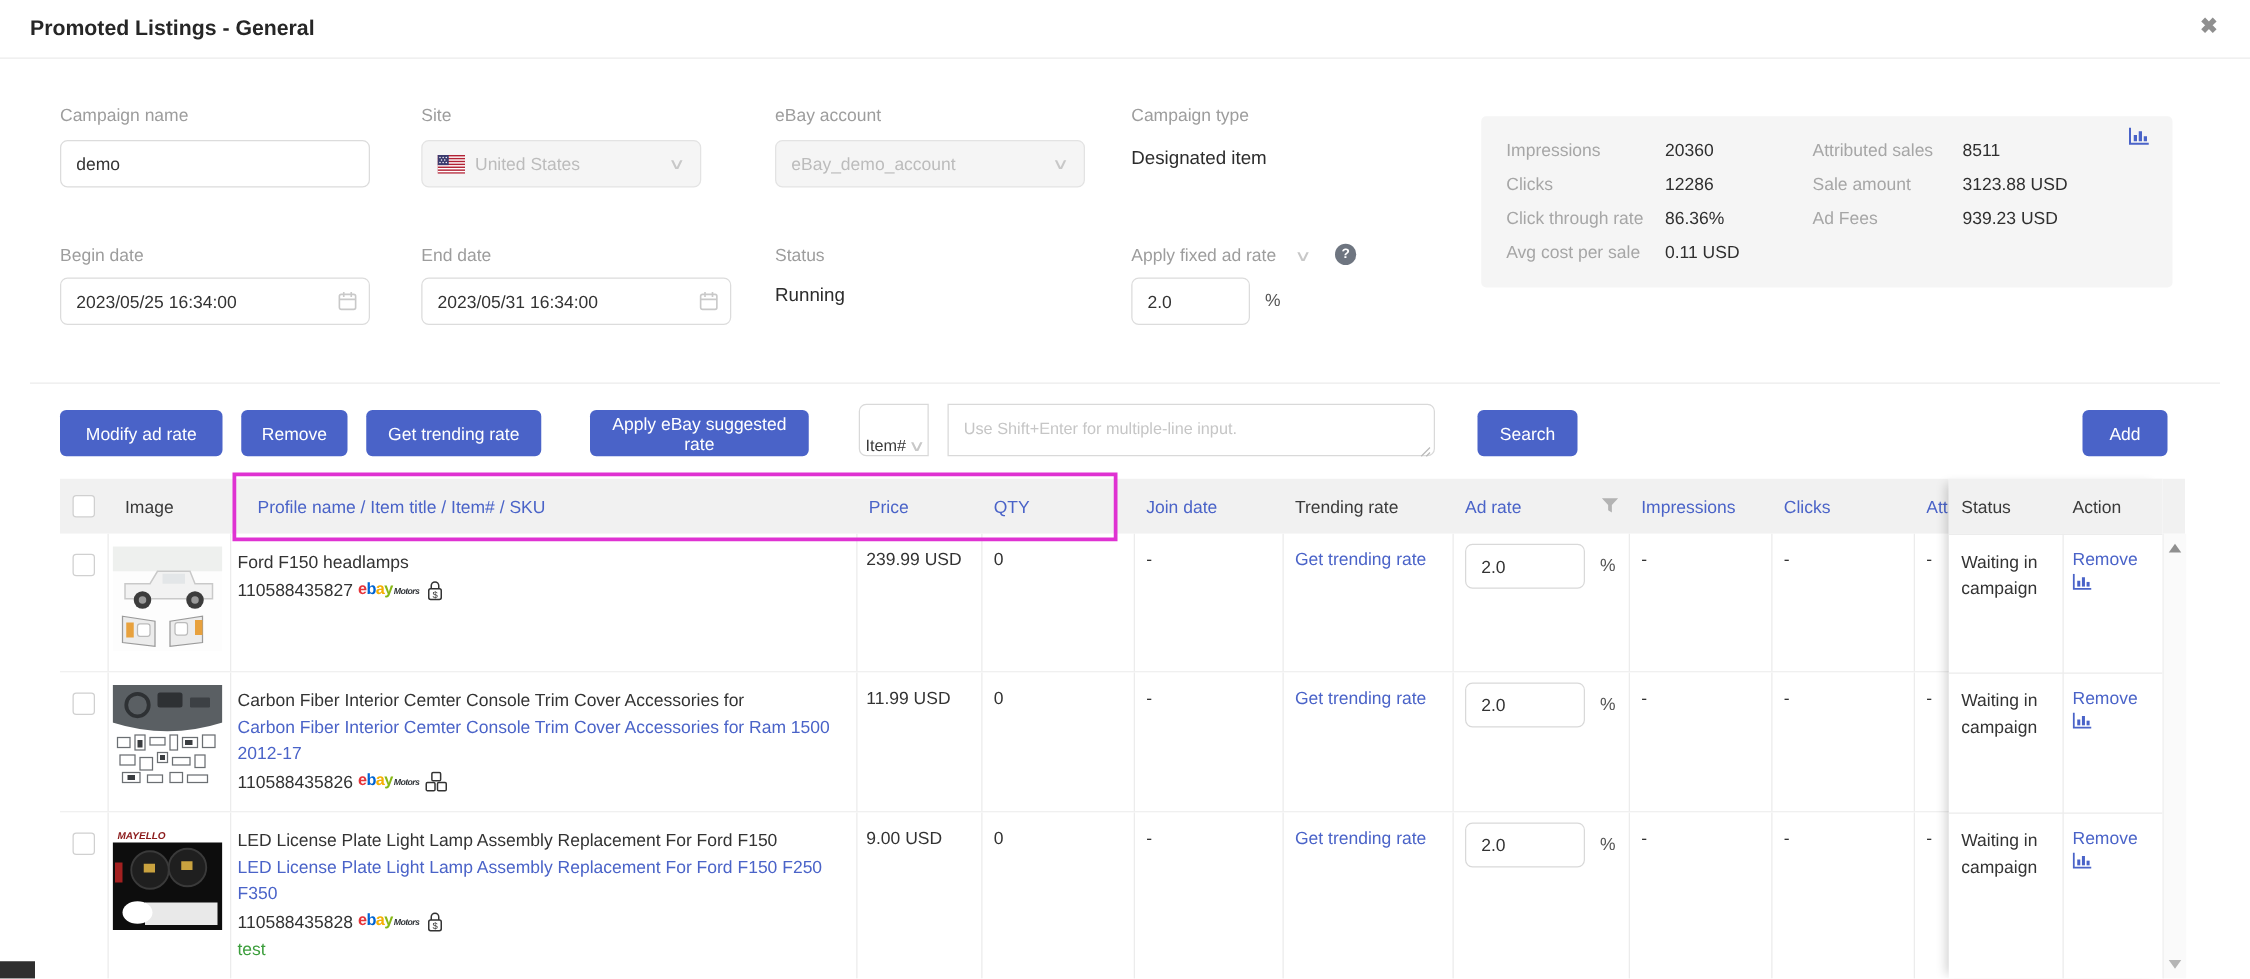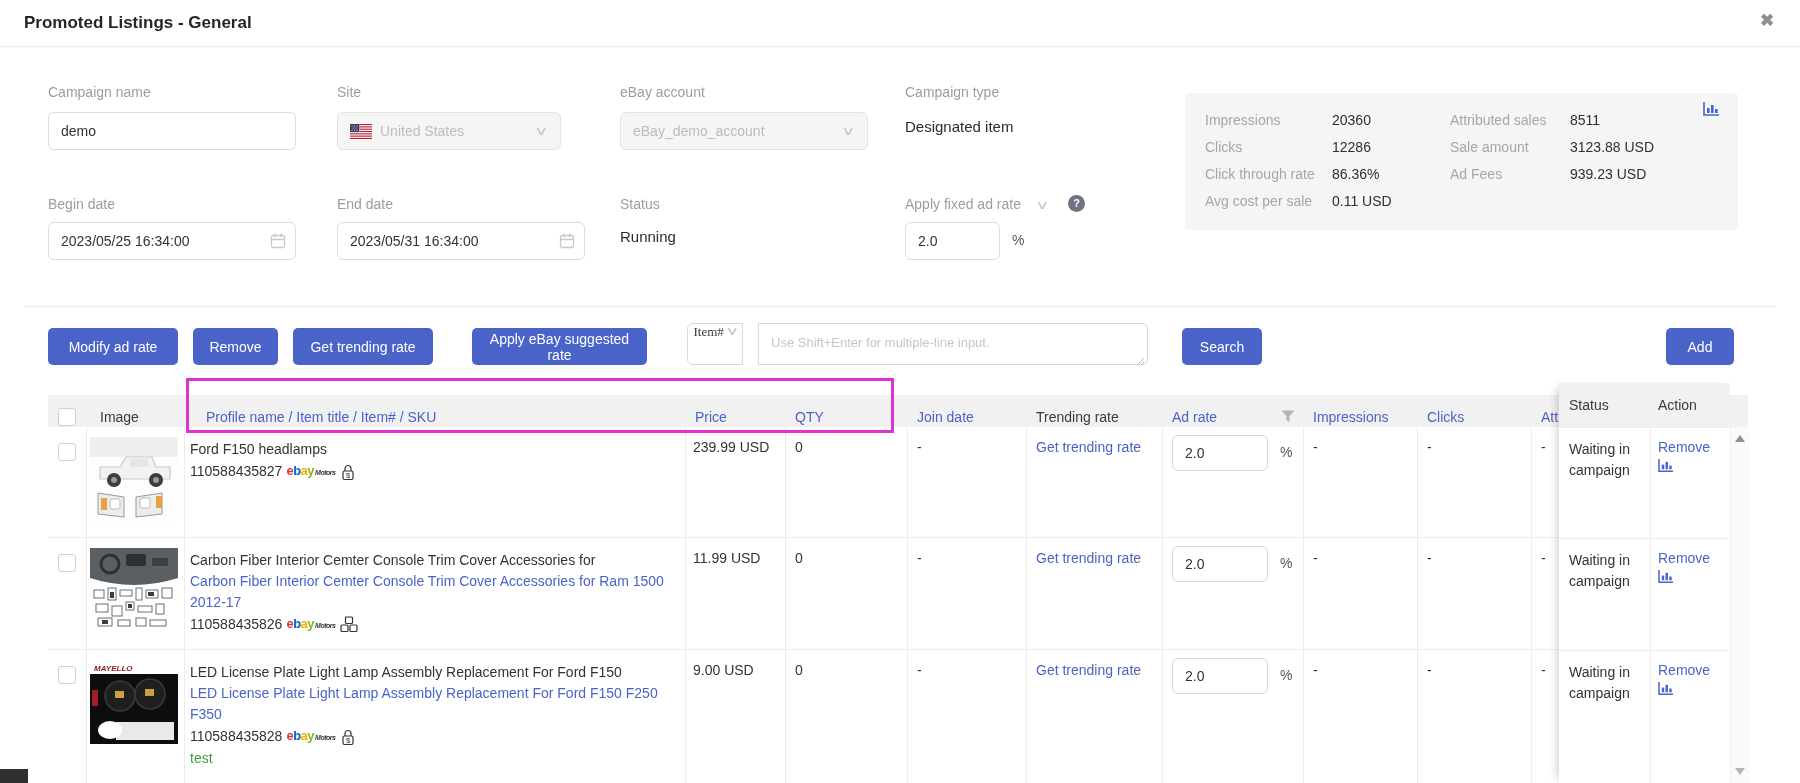--- a/index.html
+++ b/index.html
@@ -22,29 +22,29 @@
   
   .stats{position:absolute;left:1185px;top:93px;width:553px;height:137px;background:#f5f5f5;border-radius:4px;}
   .stat-label{position:absolute;font-size:14px;color:#a6a6a6;white-space:nowrap;}
   .stat-value{position:absolute;font-size:14px;color:#2f2f2f;white-space:nowrap;}
   .chart-ic{display:inline-block;}
   
   .btn{position:absolute;top:328px;height:37px;background:#4a63c8;color:#fff;border:none;border-radius:5px;
        font-size:14px;font-family:inherit;display:flex;align-items:center;justify-content:center;
        padding:0 10px;box-sizing:border-box;cursor:pointer;}
   .item-select{position:absolute;left:687px;top:323px;width:56px;height:42px;box-sizing:border-box;
-       border:1px solid #d9d9d9;border-radius:6px 0 0 6px;background:#fff;display:flex;align-items:flex-start;
-       justify-content:center;gap:4px;font-size:13px;color:#3a3a3a;cursor:pointer;font-family:Liberation Serif, serif;}
+       border:1px solid #d9d9d9;border-radius:6px 0 0 6px;background:#fff;display:flex;align-items:flex-end;
+       justify-content:center;gap:4px;font-size:13px;color:#3a3a3a;cursor:pointer;}
   .search-ta{position:absolute;left:758px;top:323px;width:390px;height:42px;box-sizing:border-box;
        border:1px solid #d9d9d9;border-radius:0 6px 6px 0;resize:none;font-family:inherit;font-size:13px;
        padding:11px 12px;color:#333;outline:none;}
   .search-ta::placeholder{color:#c6c6c6;}
   .ta-handle{position:absolute;left:1136px;top:353px;pointer-events:none;}
   
-  .thead{position:absolute;left:48px;top:383px;width:1700px;height:44px;background:#f1f1f1;margin-top:12px;}
+  .thead{position:absolute;left:48px;top:383px;width:1700px;height:44px;background:#f1f1f1;}
   .th{position:absolute;top:0;height:44px;line-height:44px;font-size:14px;white-space:nowrap;}
   .th.blue{color:#4a63c8;}
   .th.dark{color:#3a3a3a;}
   .checkbox{position:absolute;width:18px;height:18px;box-sizing:border-box;border:1px solid #d0d0d0;
             border-radius:3px;background:#fff;appearance:none;-webkit-appearance:none;cursor:pointer;margin:0;}
   .row{position:absolute;left:48px;width:1682px;box-sizing:border-box;border-bottom:1px solid #ececec;background:#fff;}
   .cell-border{position:absolute;top:0;bottom:0;width:1px;background:#ececec;}
   .cellv{position:absolute;font-size:14px;color:#333;white-space:nowrap;}
   .link{color:#4a63c8;cursor:pointer;text-decoration:none;}
   .prod-img{position:absolute;left:42px;top:10px;width:88px;height:84px;overflow:hidden;}

